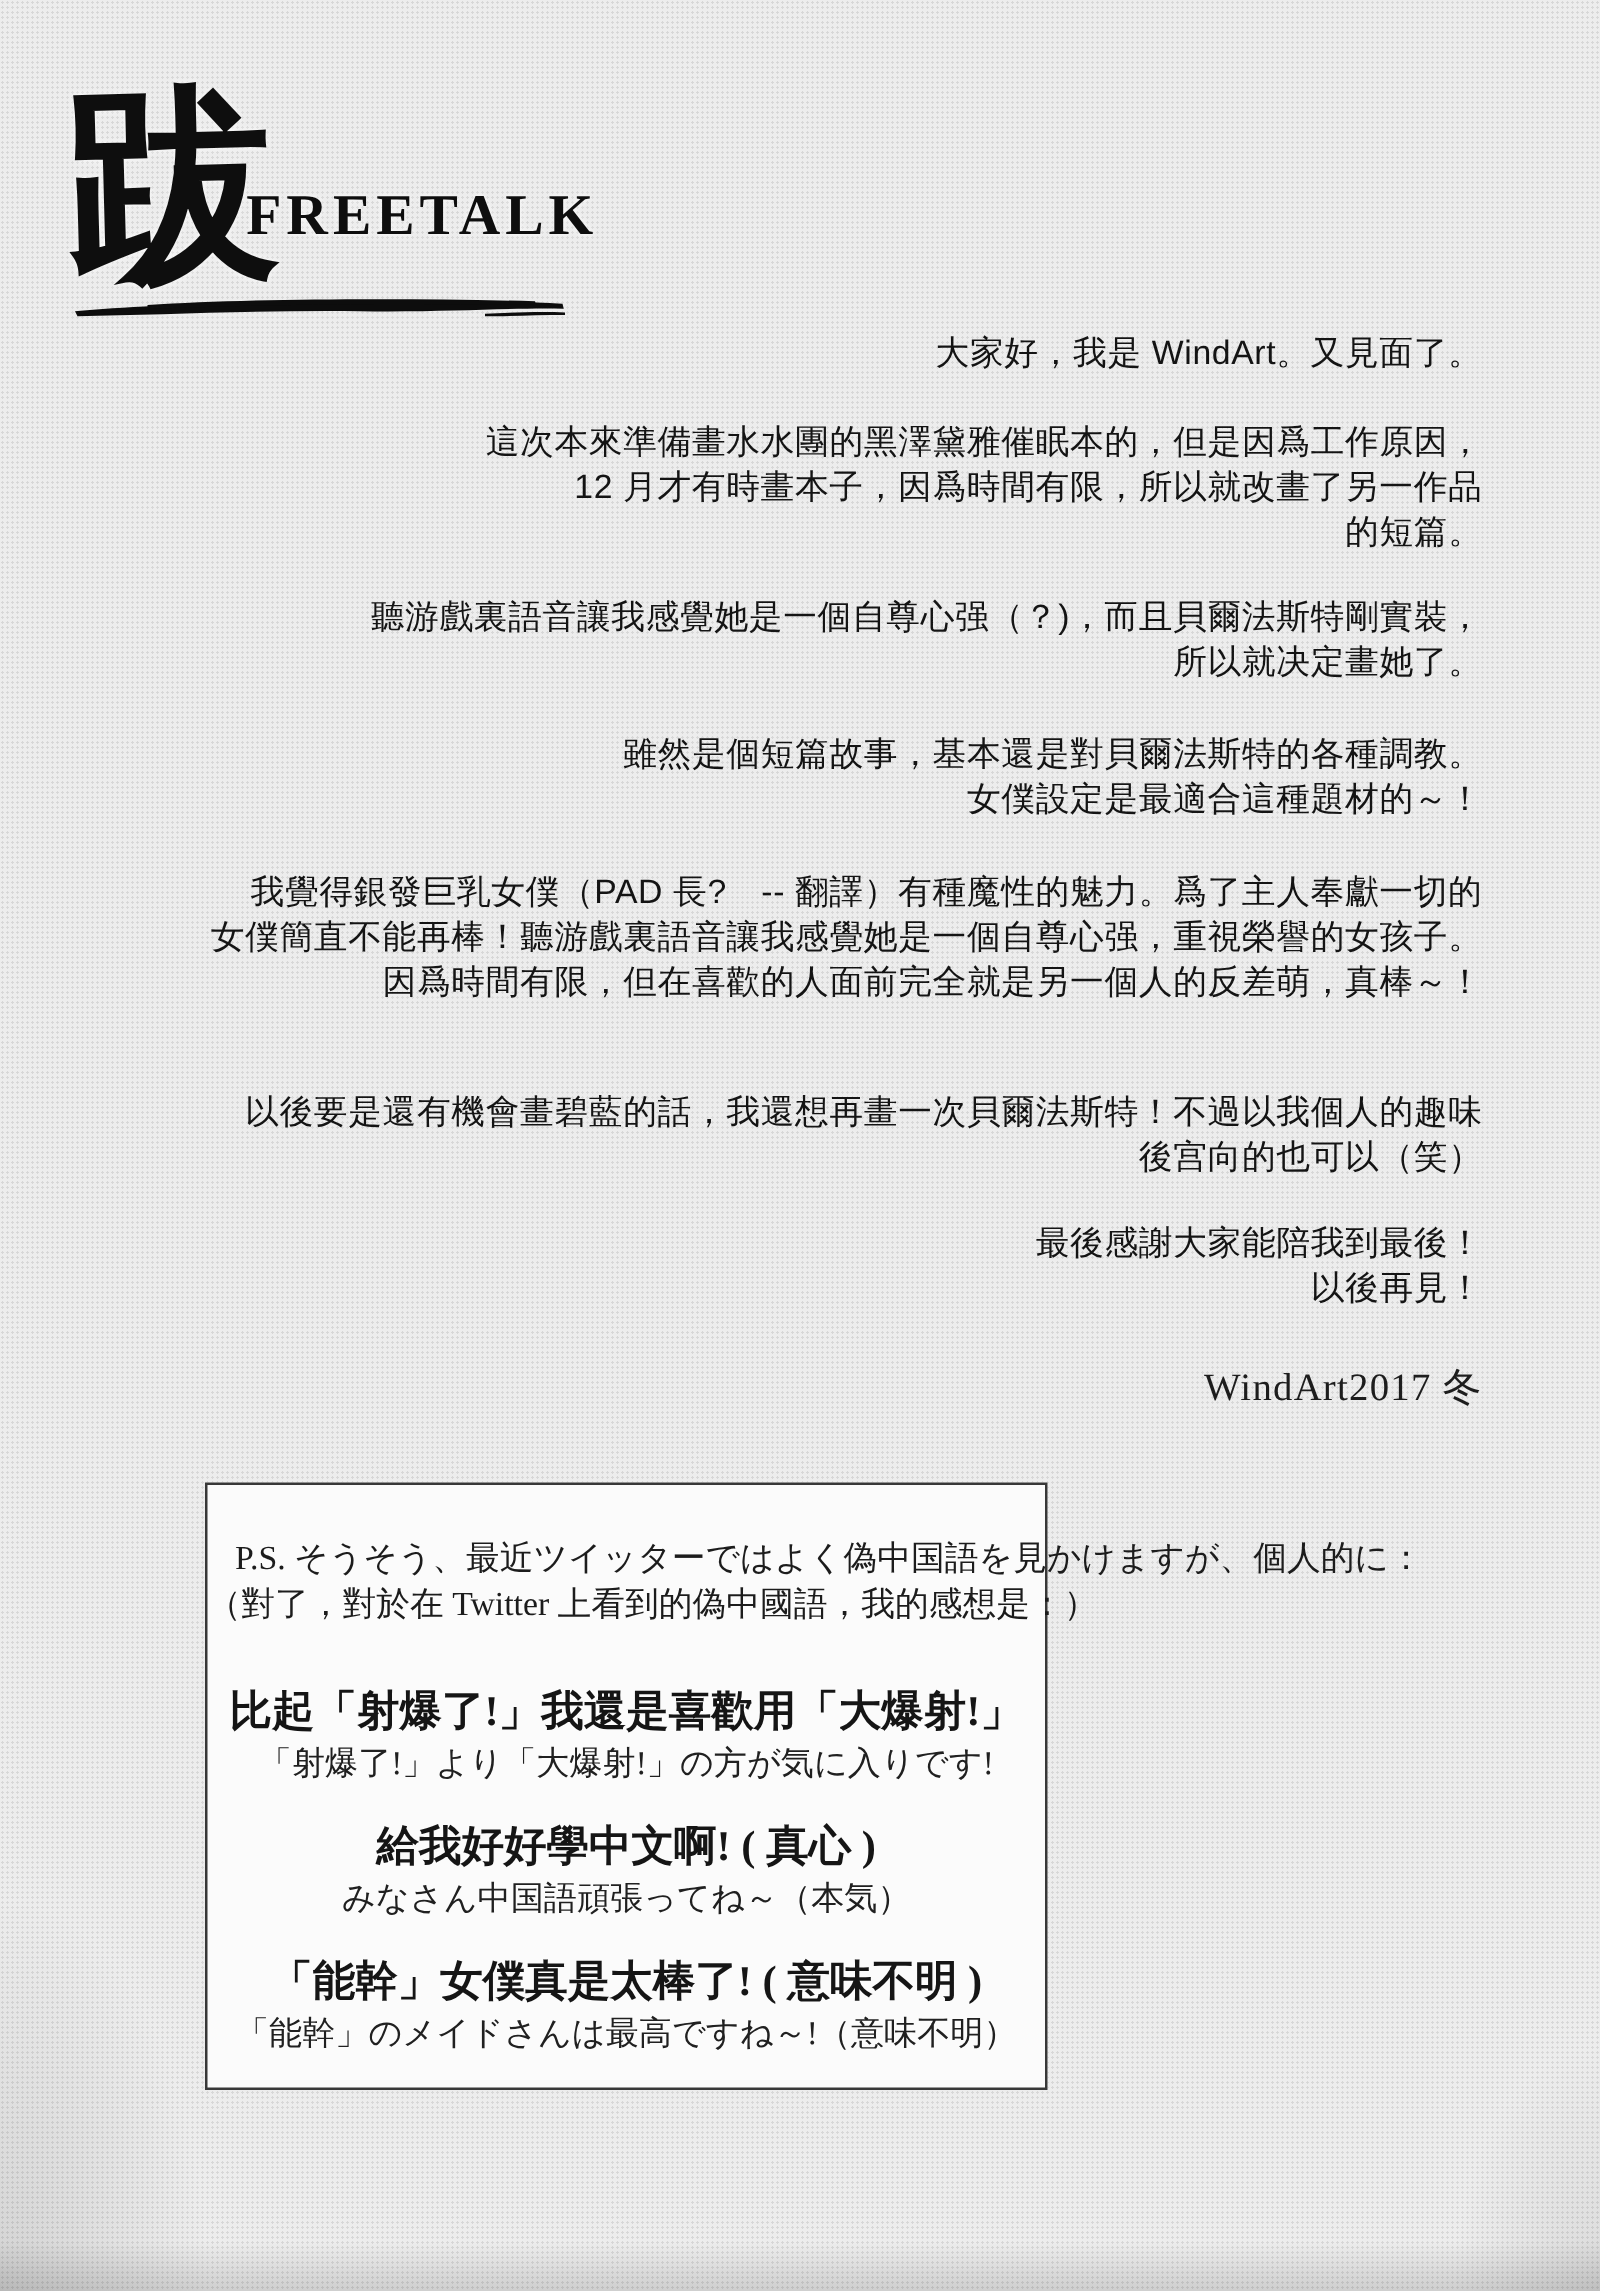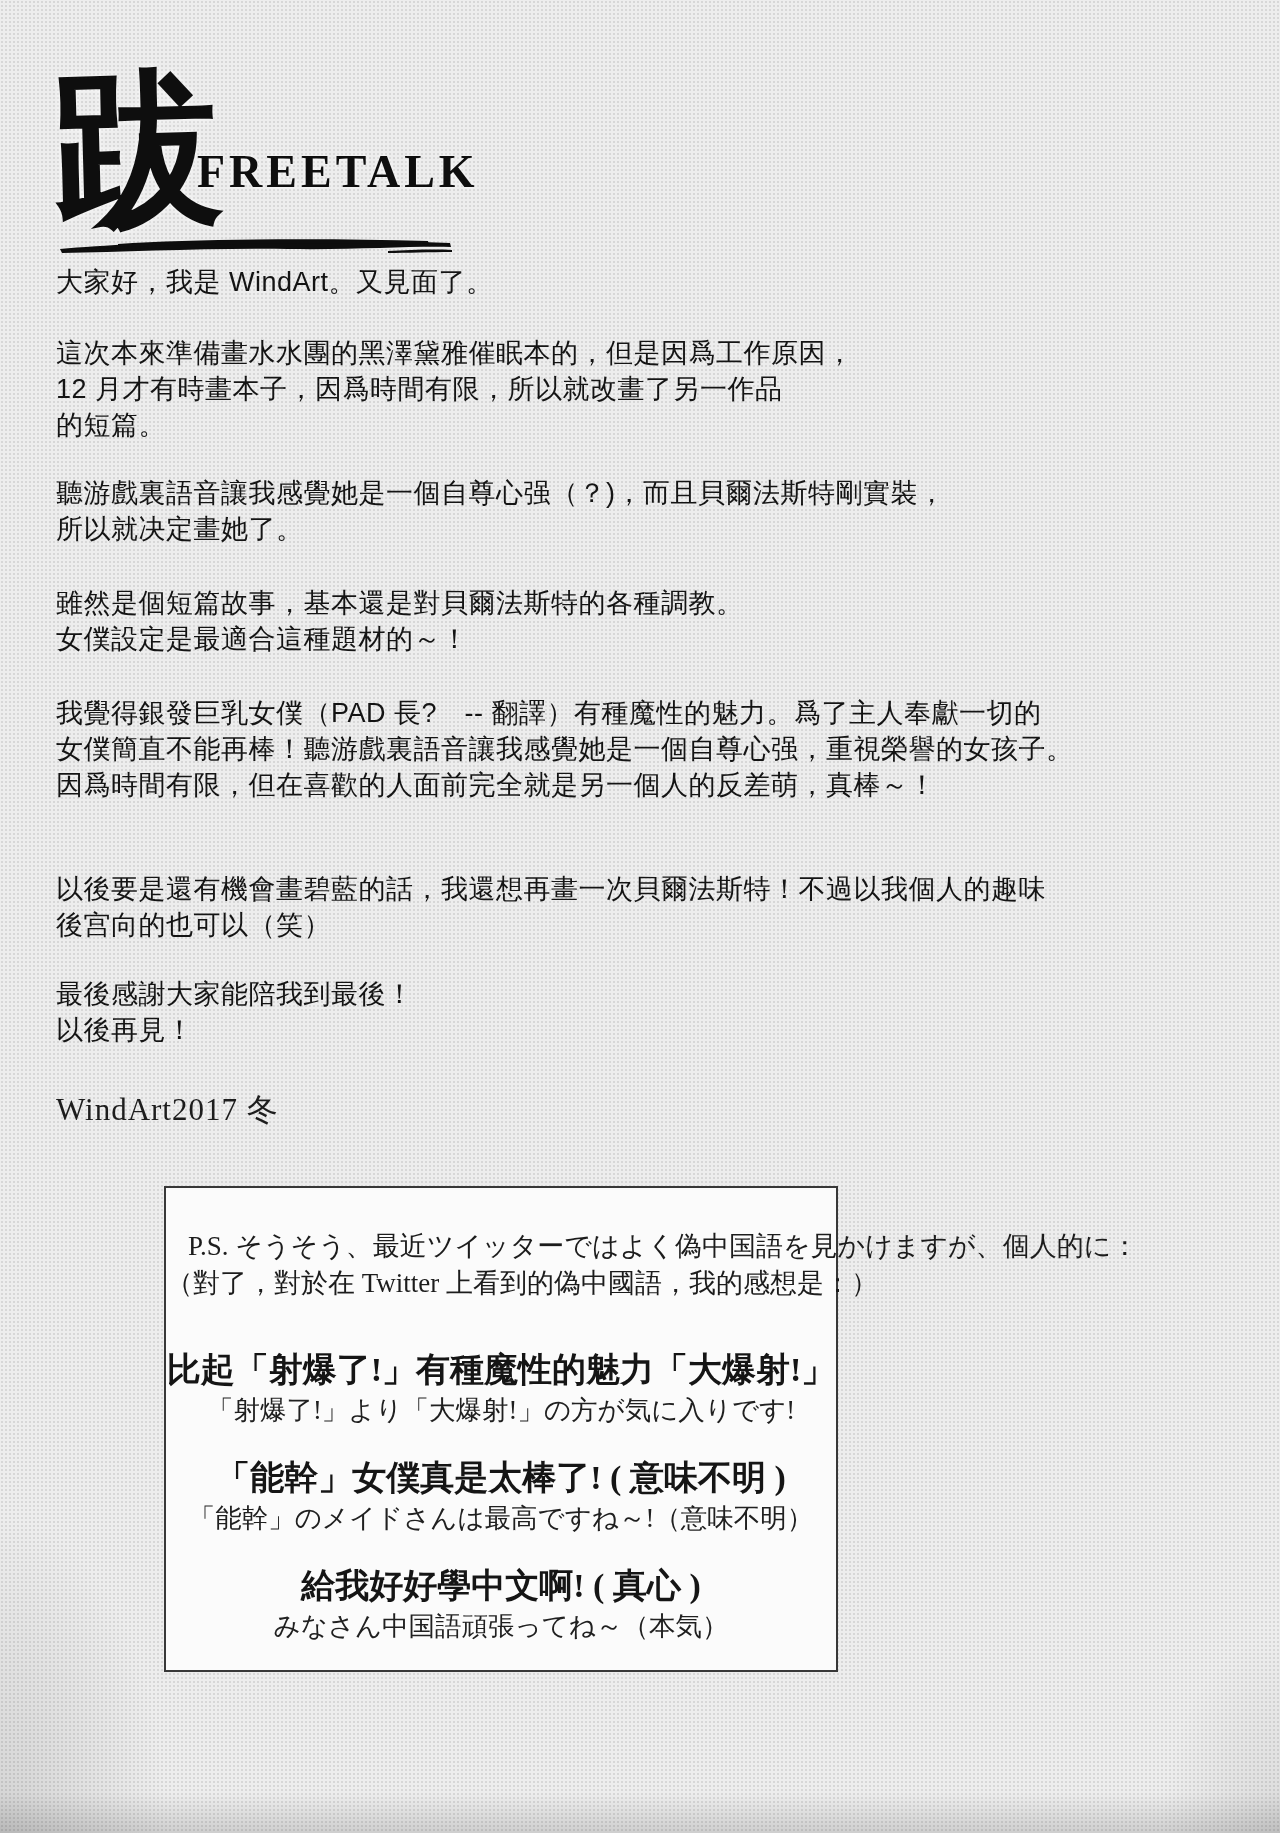--- a/index.html
+++ b/index.html
@@ -48,20 +48,21 @@
     text-shadow:0 0 5px rgba(255,255,255,0.9);
   }
   .title-brush { position:absolute; left:58px; top:235px; }
 
   
   .body-text {
     position:absolute; left:56px; top:264px; width:1130px;
     font-size:27px; line-height:36px;
     letter-spacing:0.5px;
     color:#141414;
+    text-align:right;
   }
   .body-text .line { white-space:nowrap; }
   .p0 { margin-bottom:35px; }
   .p1 { margin-bottom:32px; }
   .p2 { margin-bottom:38px; }
   .p3 { margin-bottom:38px; }
   .p4 { margin-bottom:68px; }
   .p5 { margin-bottom:33px; }
   .p6 { margin-bottom:44px; }
   .signature {
@@ -142,30 +143,30 @@
     <div class="signature">WindArt2017 冬</div>
   </div>
 
   <div class="ps-box">
     <div class="ps-intro">
       <div class="l1">P.S. そうそう、最近ツイッターではよく偽中国語を見かけますが、個人的に：</div>
       <div class="l2">（對了，對於在 Twitter 上看到的偽中國語，我的感想是：）</div>
     </div>
     <div class="ps-items">
       <div class="ps-item">
-        <div class="main">比起「射爆了!」有種魔性的魅力「大爆射!」</div>
+        <div class="main">比起「射爆了!」我還是喜歡用「大爆射!」</div>
         <div class="sub">「射爆了!」より「大爆射!」の方が気に入りです!</div>
+      </div>
+      <div class="ps-item">
+        <div class="main">給我好好學中文啊! ( 真心 )</div>
+        <div class="sub">みなさん中国語頑張ってね～（本気）</div>
       </div>
       <div class="ps-item">
         <div class="main">「能幹」女僕真是太棒了! ( 意味不明 )</div>
         <div class="sub">「能幹」のメイドさんは最高ですね～!（意味不明）</div>
-      </div>
-      <div class="ps-item">
-        <div class="main">給我好好學中文啊! ( 真心 )</div>
-        <div class="sub">みなさん中国語頑張ってね～（本気）</div>
       </div>
     </div>
   </div>
 
   <div class="corner-shadow-left"></div>
   <div class="corner-shadow-right"></div>
   <div class="edge-bottom"></div>
 
 </div>
 

